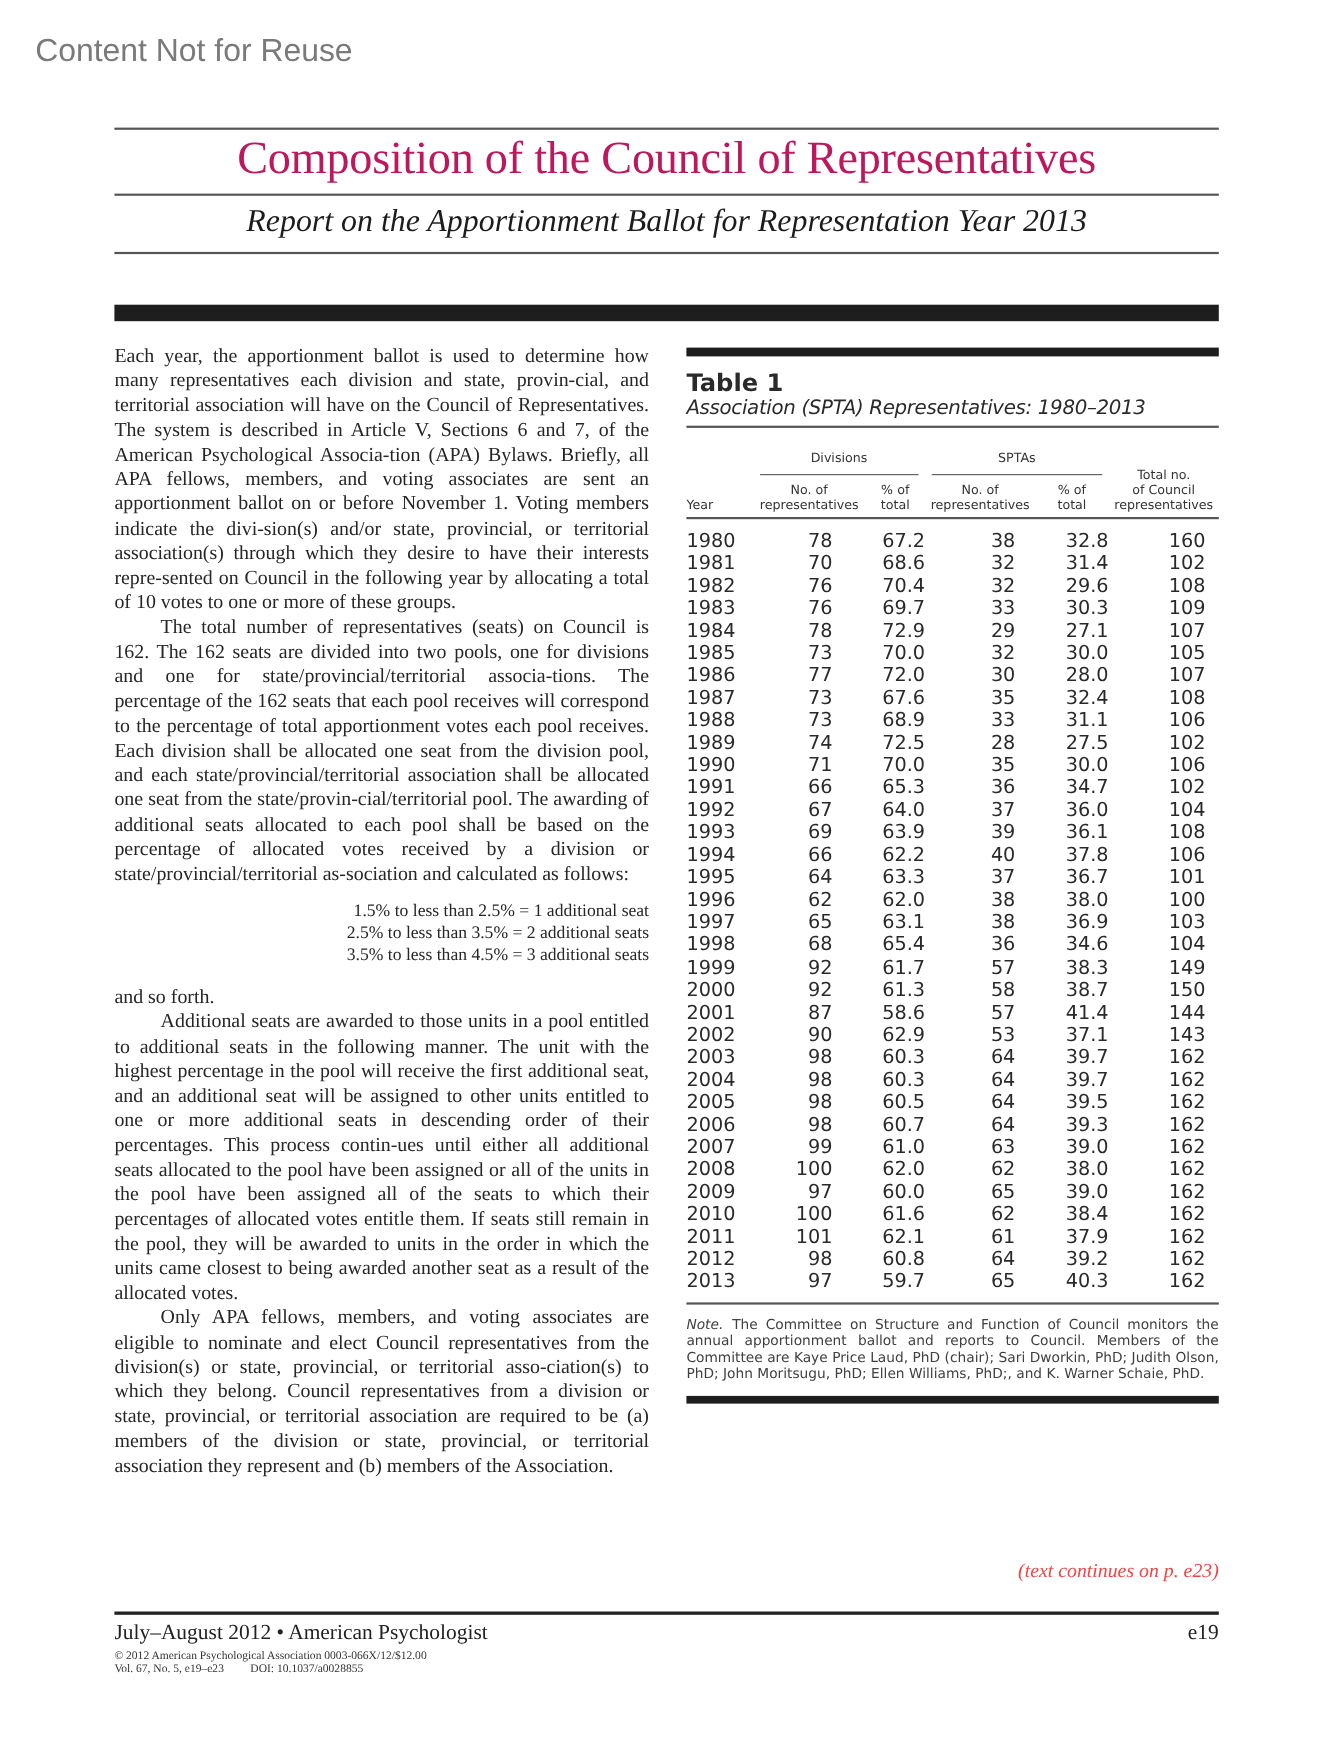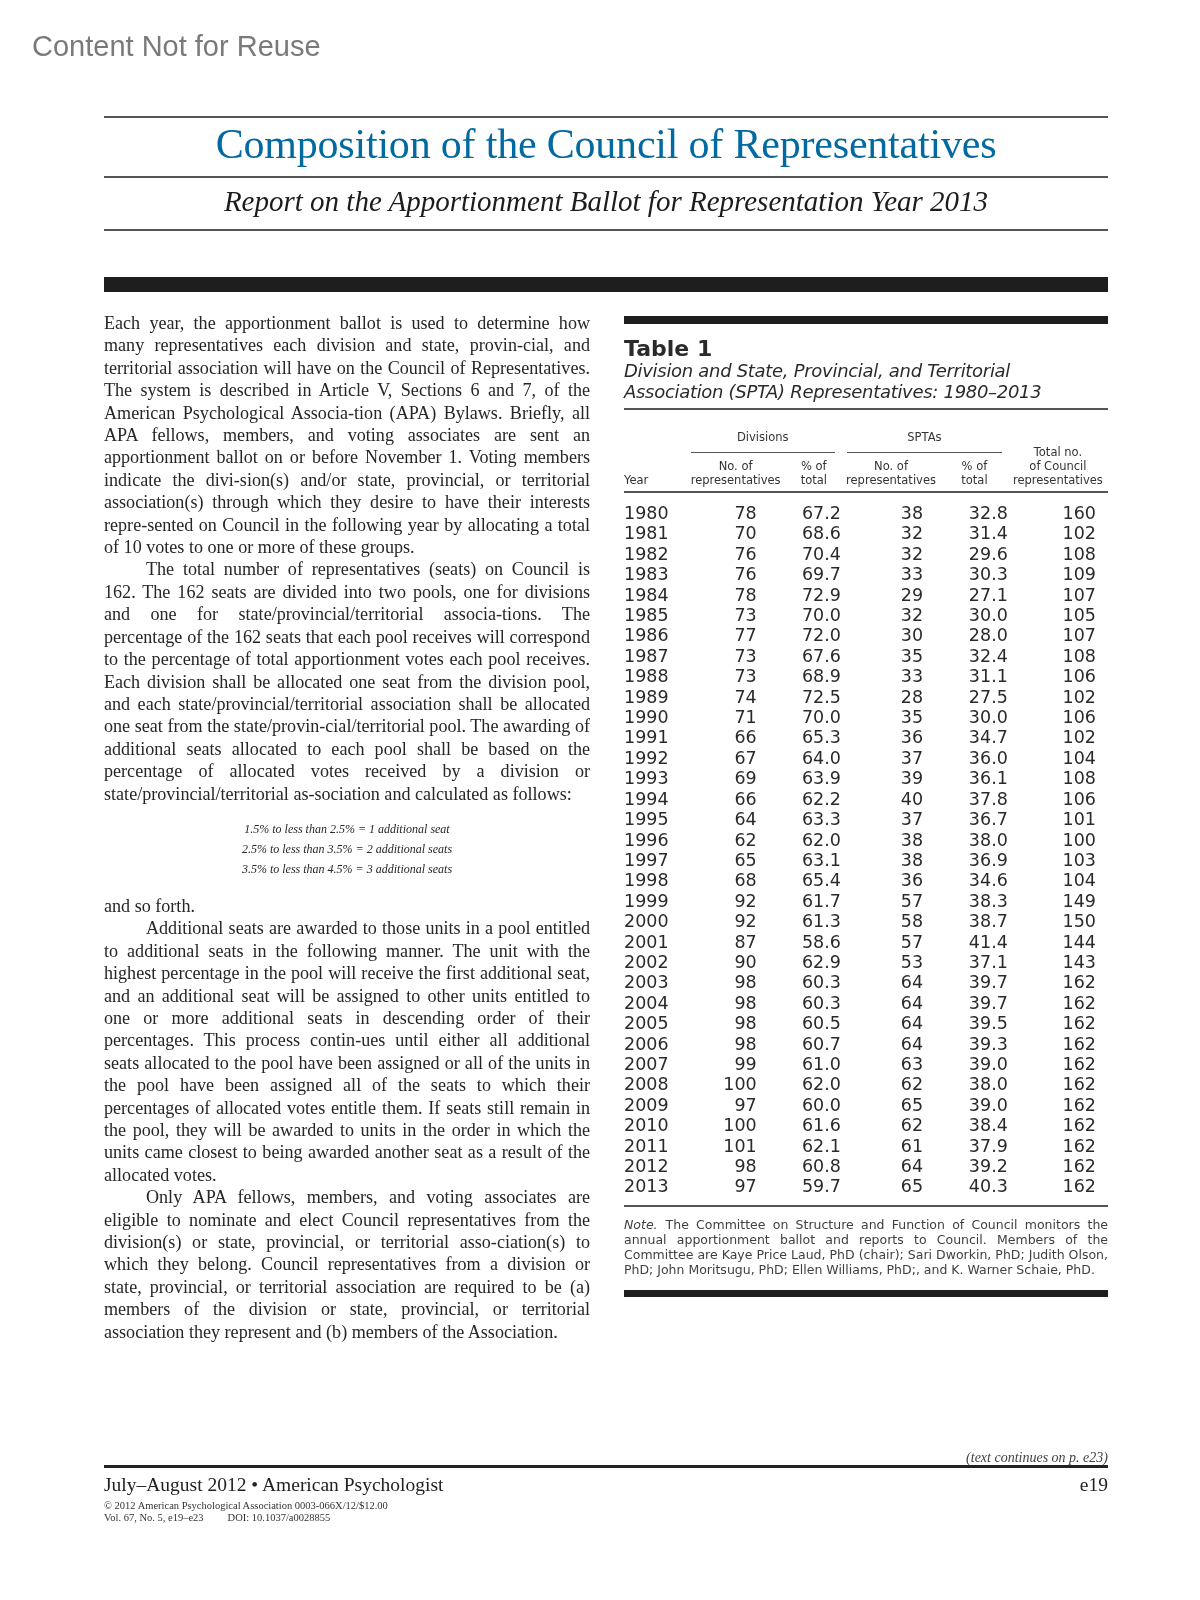--- a/index.html
+++ b/index.html
@@ -1,26 +1,26 @@
 <!DOCTYPE html>
 <html><head>
 <meta charset="utf-8">
 <style>
   html, body { margin: 0; padding: 0; background: #ffffff; }
   body { width: 1200px; height: 1600px; position: relative; overflow: hidden; color: #222; }
   .watermark { position: absolute; left: 32px; top: 30px; font-family: "Liberation Sans", sans-serif; font-size: 29px; color: #7a7a7a; }
   .page { position: absolute; left: 104px; top: 0; width: 1004px; }
   .rule-thin { position: absolute; left: 0; width: 1004px; height: 2px; background: #555; }
   .rule-thick { position: absolute; left: 0; width: 1004px; height: 15px; background: #1e1e1e; }
-  .main-title { position: absolute; left: 0; top: 120px; width: 1004px; text-align: center; font-family: "Liberation Serif", serif; font-size: 42px; color: #0369a1; letter-spacing: -0.2px; }
+  .main-title { position: absolute; left: 0; top: 120px; width: 1004px; text-align: center; font-family: "Liberation Serif", serif; font-size: 42px; color: #be185d; letter-spacing: -0.2px; }
   .sub-title { position: absolute; left: 0; top: 185px; width: 1004px; text-align: center; font-family: "Liberation Serif", serif; font-style: italic; font-size: 29px; color: #1c1c1c; }
   .left-col { position: absolute; left: 104px; top: 312px; width: 486px; font-family: "Liberation Serif", serif; font-size: 18.1px; line-height: 22.4px; color: #262626; text-align: justify; hyphens: manual; }
   .left-col p { margin: 0; }
   .left-col p.indent { text-indent: 42px; }
-  .formula { margin: 14px 0 16px 0 !important; font-size: 12px; line-height: 20px; text-align: center; font-style: italic; }
+  .formula { margin: 14px 0 16px 0 !important; font-size: 16px; line-height: 20px; text-align: right; }
   .formula div { white-space: nowrap; }
   .right-col { position: absolute; left: 624px; top: 316px; width: 484px; font-family: "DejaVu Sans", sans-serif; color: #2a2a2a; }
   .tbl-top-bar { height: 8px; background: #1e1e1e; margin-bottom: 14px; }
   .tbl-label { font-weight: bold; font-size: 22px; line-height: 22px; }
   .tbl-caption { font-style: italic; font-size: 18px; line-height: 21px; letter-spacing: -0.3px; }
   .hr { height: 2px; background: #555; }
   table { border-collapse: collapse; width: 484px; }
   .hdr th { font-weight: normal; font-size: 11.5px; line-height: 14px; color: #333; padding: 0; vertical-align: bottom; }
   .group-row th { padding-top: 20px; padding-bottom: 6px; }
   .group-row .grp span { display: block; border-bottom: 1.5px solid #555; padding-bottom: 8px; margin: 0 6px; }
@@ -30,21 +30,21 @@
   td.c-dn { text-align: right; width: 68px; padding-right: 30px; }
   td.c-dp { text-align: right; width: 52px; padding-right: 0; }
   td.c-sn { text-align: right; width: 78px; padding-right: 18px; }
   td.c-sp { text-align: right; width: 64px; }
   td.c-tot { text-align: right; width: 84px; padding-right: 12px; }
   .body-first td { padding-top: 10px; }
   .body-last td { padding-bottom: 8px; }
   .note { font-size: 12.5px; line-height: 15.2px; margin-top: 10px; text-align: justify; color: #404040; }
   .note .note-label { font-style: italic; margin-right: 8px; }
   .tbl-bottom-bar { height: 7px; background: #1e1e1e; margin-top: 12px; }
-  .continues { position: absolute; right: 92px; top: 1450px; font-family: "Liberation Serif", serif; font-style: italic; font-size: 14px; color: #404040; }
+  .continues { position: absolute; right: 92px; top: 1418px; font-family: "Liberation Serif", serif; font-style: italic; font-size: 18px; color: #ef4444; }
   .footer-rule { position: absolute; left: 104px; top: 1465px; width: 1004px; height: 3px; background: #222; }
   .footer-left { position: absolute; left: 104px; top: 1474px; font-family: Liberation Serif, serif; font-size: 19.5px; color: #222; }
   .footer-right { position: absolute; right: 92px; top: 1474px; font-family: "Liberation Serif", serif; font-size: 19.5px; color: #222; }
   .footer-small { position: absolute; left: 104px; top: 1500px; font-family: "Liberation Serif", serif; font-size: 10.5px; line-height: 12px; color: #333; }
   .footer-small .doi { margin-left: 24px; }
 </style>
 </head>
 <body>
 
 <div class="watermark">Content Not for Reuse</div>
@@ -67,21 +67,20 @@
     <div>3.5% to less than 4.5% = 3 additional seats</div>
   </div>
   <p>and so forth.</p>
   <p class="indent">Additional seats are awarded to those units in a pool entitled to additional seats in the following manner. The unit with the highest percentage in the pool will receive the first additional seat, and an additional seat will be assigned to other units entitled to one or more additional seats in descending order of their percentages. This process contin-ues until either all additional seats allocated to the pool have been assigned or all of the units in the pool have been assigned all of the seats to which their percentages of allocated votes entitle them. If seats still remain in the pool, they will be awarded to units in the order in which the units came closest to being awarded another seat as a result of the allocated votes.</p>
   <p class="indent">Only APA fellows, members, and voting associates are eligible to nominate and elect Council representatives from the division(s) or state, provincial, or territorial asso-ciation(s) to which they belong. Council representatives from a division or state, provincial, or territorial association are required to be (a) members of the division or state, provincial, or territorial association they represent and (b) members of the Association.</p>
 </div>
 
 <div class="right-col">
   <div class="tbl-top-bar"></div>
   <div class="tbl-label">Table 1</div>
-  <div class="tbl-caption">Division and State, Provincial, and Territorial</div>
   <div class="tbl-caption" style="margin-bottom:6px;">Association (SPTA) Representatives: 1980–2013</div>
   <div class="hr"></div>
   <table>
     <thead>
       <tr class="hdr group-row">
         <th></th>
         <th class="grp" colspan="2">
             <span>Divisions</span>
           </th>
         <th class="grp" colspan="2">

